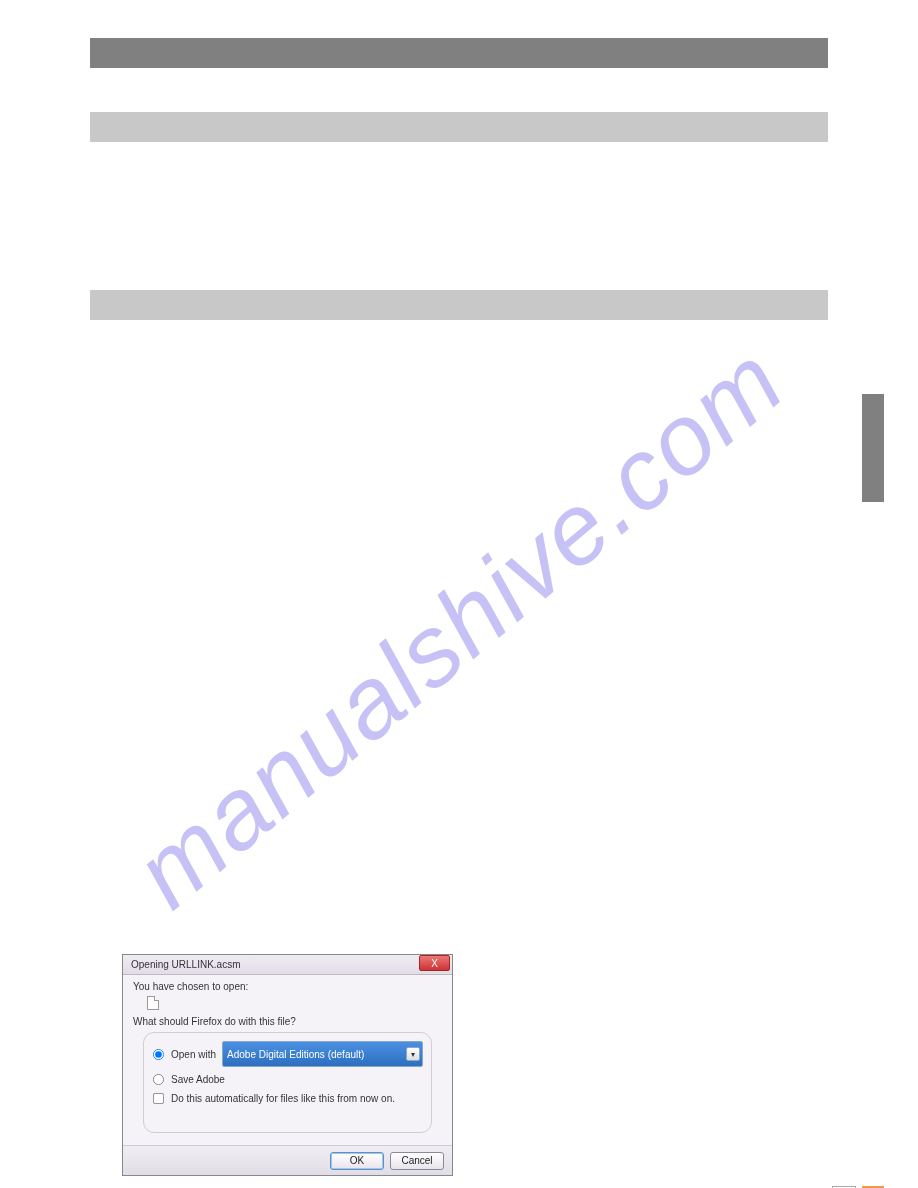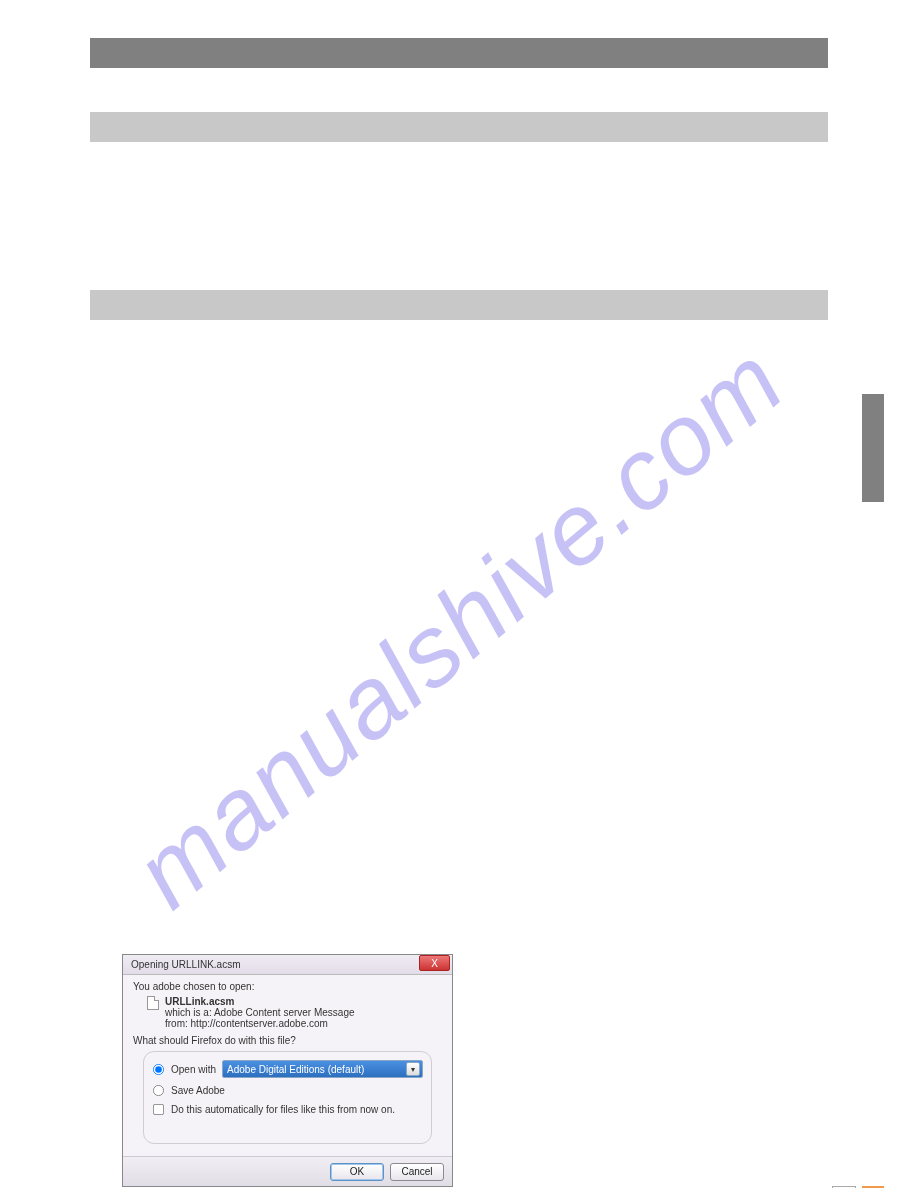--- a/index.html
+++ b/index.html
@@ -22,21 +22,21 @@
 .file-icon { width: 12px; height: 14px; border: 1px solid #999; background: #fff; margin-right: 6px; flex: 0 0 auto; position: relative; }
 .file-icon::after { content: ""; position: absolute; top: -1px; right: -1px; width: 4px; height: 4px; border-left: 1px solid #999; border-bottom: 1px solid #999; background: #f5f3f7; }
 .file-details { }
 .file-name { font-weight: bold; font-size: 10px; }
 .file-sub { font-size: 10px; color: #333; white-space: nowrap; }
 .question { margin-top: 6px; font-size: 10px; }
 .opts-box { margin: 5px 10px 4px 10px; border: 1px solid #d0cdd4; border-radius: 11px; padding: 8px 8px 27px 8px; background: #f5f3f7; }
 .radio-row { display: flex; align-items: center; margin-bottom: 6px; font-size: 10px; }
 .radio-row input[type="radio"] { margin-right: 6px; transform: scale(0.85); }
 .radio-label { margin-right: 6px; white-space: nowrap; }
-.select { flex: 1; height: 18px; border: 1px solid #8aa7c6; border-radius: 2px; display: flex; align-items: center; padding: 0 4px; background: linear-gradient(#4a90e2,#2d6fbf); color: #fff; justify-content: space-between; }
+.select { flex: 1; height: 26px; border: 1px solid #8aa7c6; border-radius: 2px; display: flex; align-items: center; padding: 0 4px; background: linear-gradient(#4a90e2,#2d6fbf); color: #fff; justify-content: space-between; }
 .select .arrow-box { width: 14px; height: 14px; border: 1px solid #8aa7c6; background: linear-gradient(#fff,#ddd); display: flex; align-items: center; justify-content: center; color: #333; font-size: 8px; border-radius: 2px; margin-right: -2px;}
 .chk-row { display: flex; align-items: center; margin-top: 6px; font-size: 10px; }
 .chk-row input[type="checkbox"] { margin-right: 6px; transform: scale(0.85); }
 .buttons { height: 30px; display: flex; justify-content: flex-end; align-items: center; padding-right: 8px; background: linear-gradient(#f0eef3,#e1dde6); border-top: 1px solid #cfc9d4; }
 .btn { height: 18px; min-width: 54px; border: 1px solid #8c8996; border-radius: 3px; background: linear-gradient(#fff,#e8e5ec); font-size: 10px; display: flex; align-items: center; justify-content: center; margin-left: 6px; color: #222; padding: 0 0; }
 .btn.primary { border: 1px solid #5b93c9; box-shadow: 0 0 0 1px #a3c6e8 inset; }
 .footer { position: absolute; left: 0; right: 0; bottom: 20px; }
 .dotline { margin: 0 14px 6px 14px; height: 2px; background-image: radial-gradient(circle, #f19b4c 0.6px, transparent 0.6px); background-size: 4px 2px; background-repeat: repeat-x; }
 .footer-row { display: flex; justify-content: flex-end; align-items: center; padding-right: 34px; font-size: 10px; }
 .page-num { width: 24px; height: 20px; border: 1px solid #aaa; background: #fff; margin-left: 8px; }
@@ -56,28 +56,23 @@
   <div class="watermark">manualshive.com</div>
 
   <div class="dialog">
     <div class="titlebar">
       <span class="titlebar-text">Opening URLLINK.acsm</span>
       <div class="close-btn">
         <span>X</span>
       </div>
     </div>
     <div class="dialog-body">
-      <div class="chosen">You adobe chosen to open:</div>
+      <div class="chosen">You have chosen to open:</div>
       <div class="file-row">
         <div class="file-icon"></div>
-        <div class="file-details">
-          <div class="file-name">URLLink.acsm</div>
-          <div class="file-sub">which is a: Adobe Content server Message</div>
-          <div class="file-sub">from: http://contentserver.adobe.com</div>
-        </div>
       </div>
       <div class="question">What should Firefox do with this file?</div>
       <div class="opts-box">
         <div class="radio-row">
           <input type="radio" checked="" style="">
           <span class="radio-label">Open with</span>
           <div class="select">
             <span>Adobe Digital Editions (default)</span>
             <span class="arrow-box">▾</span>
           </div>

